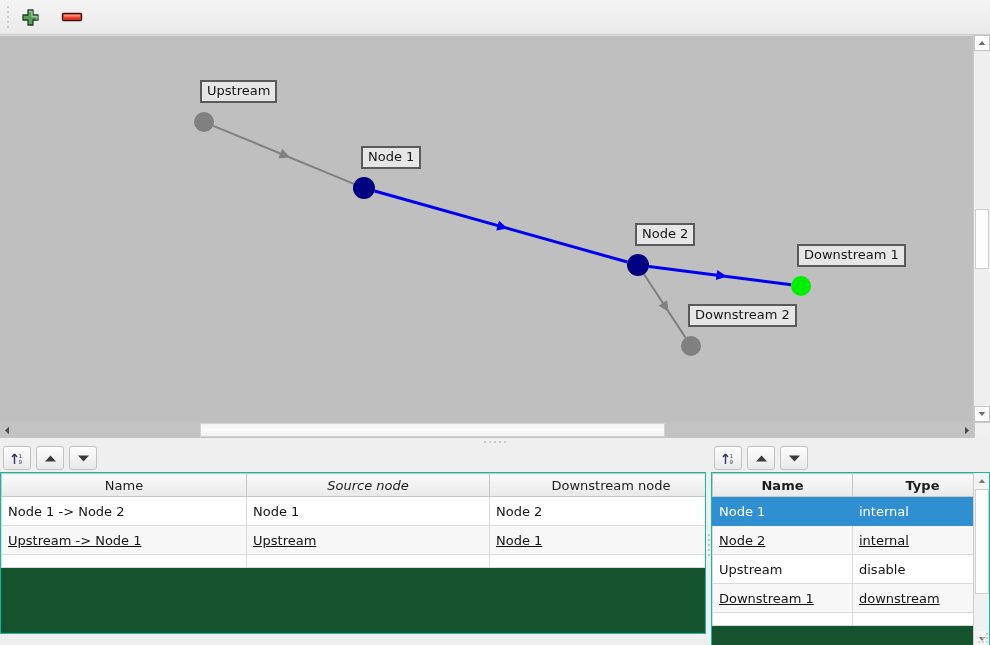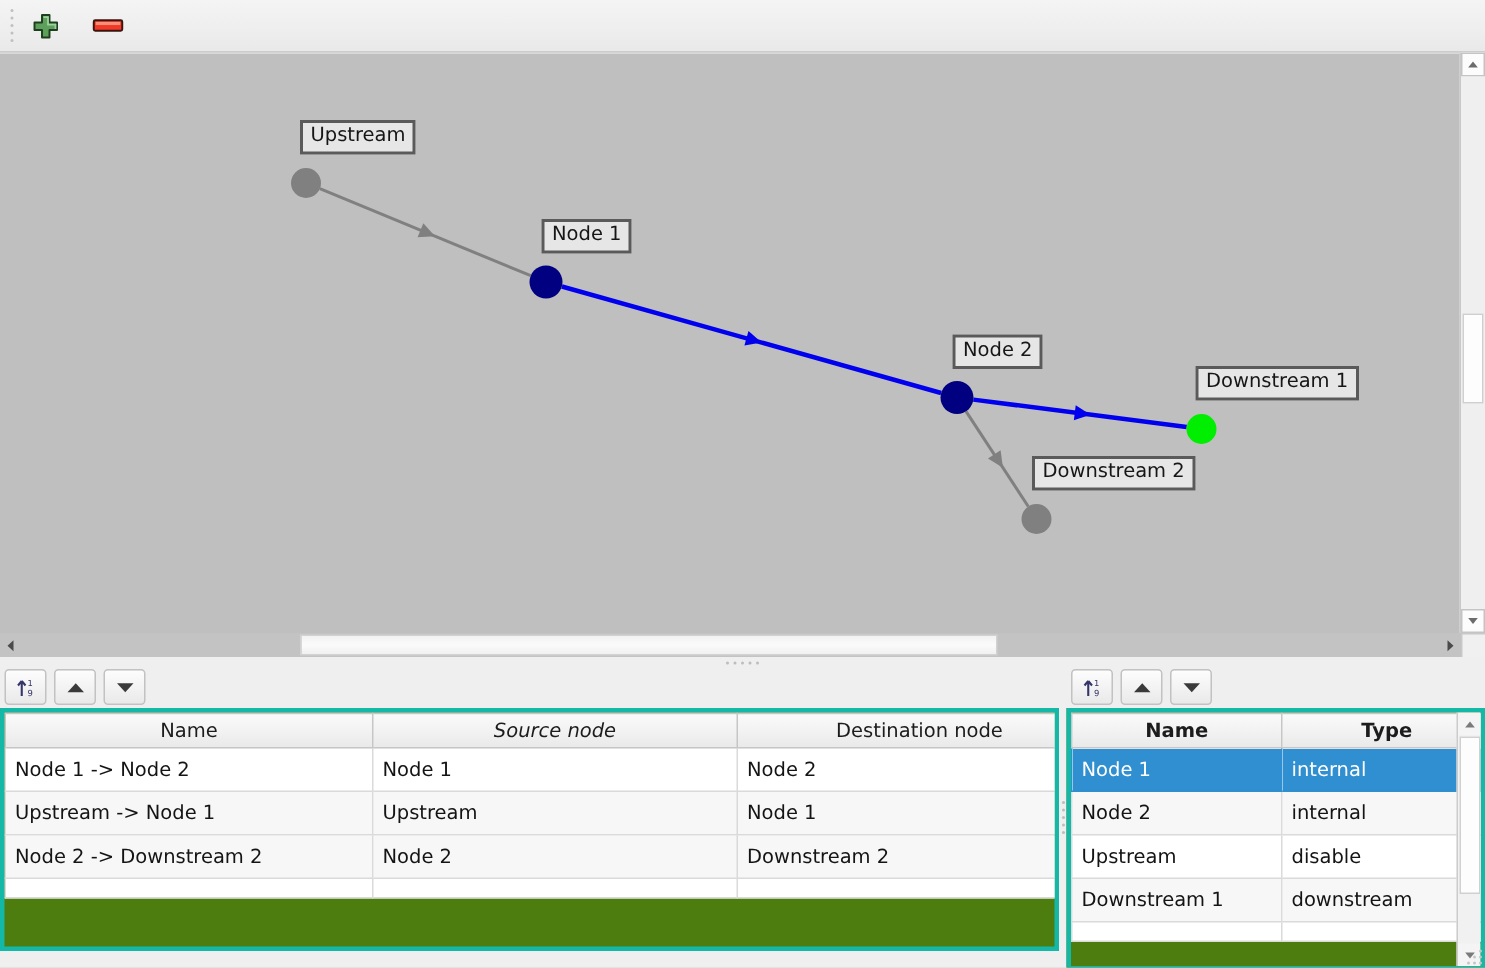--- a/index.html
+++ b/index.html
@@ -173,27 +173,27 @@
     height: 28px;
     padding: 0 6px;
     font-size: 13px;
     color: #141414;
     white-space: nowrap;
     overflow: hidden;
     text-overflow: ellipsis;
     margin-top: 12px;
   }
   table.grid tr.odd td { background: #ffffff; }
-  table.grid tr.even td { background: #f7f7f7; }
+  table.grid tr.even td { background: #f7f7f7; text-decoration: underline; }
   table.grid tr.selected td { background: #2f8fd0; color: #ffffff; border-color: #2f8fd0; }
   table.grid tr.filler td { height: 12px; background: #ffffff; border-left: 1px solid #dadada; border-right: 1px solid #dadada; border-bottom: 1px solid #dadada; border-top: none;}
 
   .grid-box {
-    border: 3px solid #14b8a6;
-    background: #4d7c0f;
+    border: 1px solid #14b8a6;
+    background: #14532d;
     box-sizing: border-box;
     overflow: hidden;
     position: relative;
   }
   .pane-left .grid-box  { height: 162px; }
   .pane-right .grid-box { height: 175px; }
 
   
   .grid-vscroll {
     position: absolute; right: 0; top: 0; width: 16px; height: 100%;
@@ -361,38 +361,33 @@
           </svg>
       </span>
     </div>
   </div>
   <div class="grid-box">
     <table class="grid" id="edges-table">
       <thead>
           <tr>
             <th style="width: 236px;">Name</th>
             <th style="width: 234px; font-style: italic;">Source node</th>
-            <th style="width: 234px;">Destination node</th>
+            <th style="width: 234px;">Downstream node</th>
           </tr>
         </thead>
       <tbody>
           <tr class="odd">
             <td>Node 1 -&gt; Node 2</td>
             <td>Node 1</td>
             <td>Node 2</td>
           </tr>
           <tr class="even">
             <td>Upstream -&gt; Node 1</td>
             <td>Upstream</td>
             <td>Node 1</td>
-          </tr>
-          <tr class="even">
-            <td>Node 2 -&gt; Downstream 2</td>
-            <td>Node 2</td>
-            <td>Downstream 2</td>
           </tr>
           <tr class="filler">
             <td></td>
             <td></td>
             <td></td>
           </tr>
         </tbody>
     </table>
   </div>
 </div>

